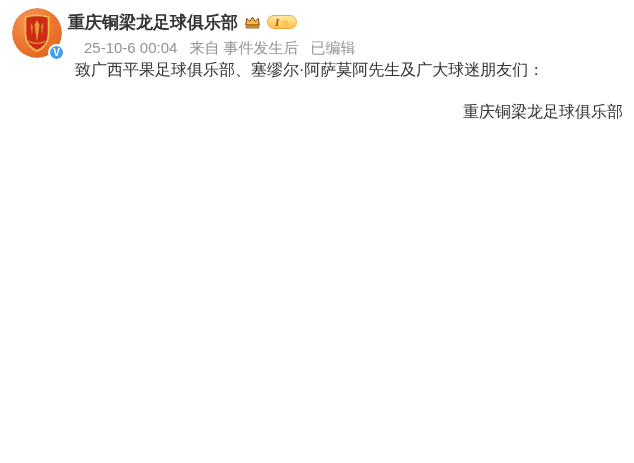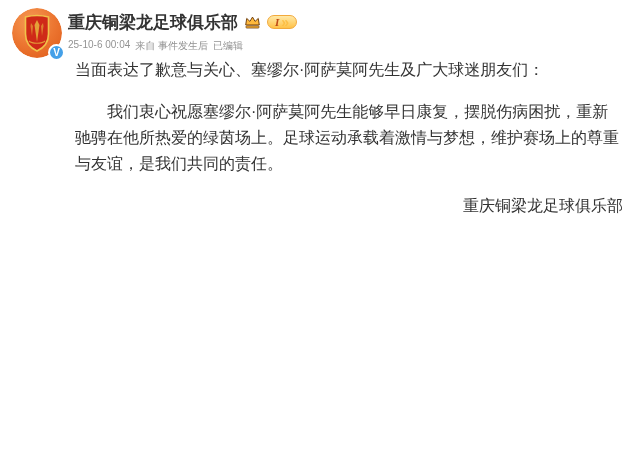--- a/index.html
+++ b/index.html
@@ -40,22 +40,22 @@
   .level-text {
     font-family:"Liberation Serif","DejaVu Serif",serif;
     font-weight:700; font-style:italic;
     font-size:11px; color:#bf4a16; line-height:1;
   }
   .level-chevron {
     color:#fdbf45; font-weight:700; font-size:14px; line-height:1;
     margin-left:2px;
   }
   .meta-row {
-    margin-top:5px; font-size:10px; color:#939393;
-    display:flex; gap:5px; white-space:nowrap;
+    margin-top:5px; font-size:15px; color:#939393;
+    display:flex; gap:12px; white-space:nowrap;margin-left:16px;
   }
   .meta-part.link { cursor:pointer; }
 
   
   .post-body {
     position:absolute; left:75px; top:57px; width:548px;
     font-size:16px; line-height:26px; color:#333333;
     text-align:left;
   }
   .post-body p.salutation { margin:0 0 16px 0; }
@@ -103,18 +103,17 @@
       </div>
       <div class="meta-row">
         <span class="meta-part">25-10-6 00:04</span>
         <span class="meta-part link">来自 事件发生后</span>
         <span class="meta-part link">已编辑</span>
       </div>
     </div>
   </div>
 
   <div class="post-body">
-    <p class="salutation">当面表达了歉意与关心、塞缪尔·阿萨莫阿先生及广大球迷朋友们：</p>
-    <p class="para">我们衷心祝愿塞缪尔·阿萨莫阿先生能够早日康复，摆脱伤病困扰，重新驰骋在他所热爱的绿茵场上。足球运动承载着激情与梦想，维护赛场上的尊重与友谊，是我们共同的责任。</p>
+    <p class="salutation">致广西平果足球俱乐部、塞缪尔·阿萨莫阿先生及广大球迷朋友们：</p>
     <p class="signature">重庆铜梁龙足球俱乐部</p>
   </div>
 
 </div>
 
 </body></html>

